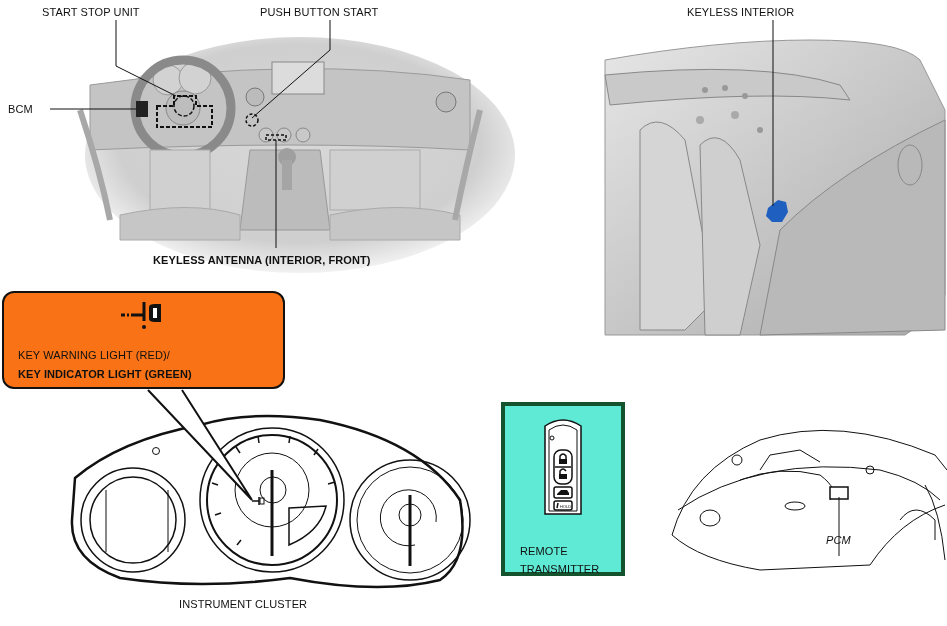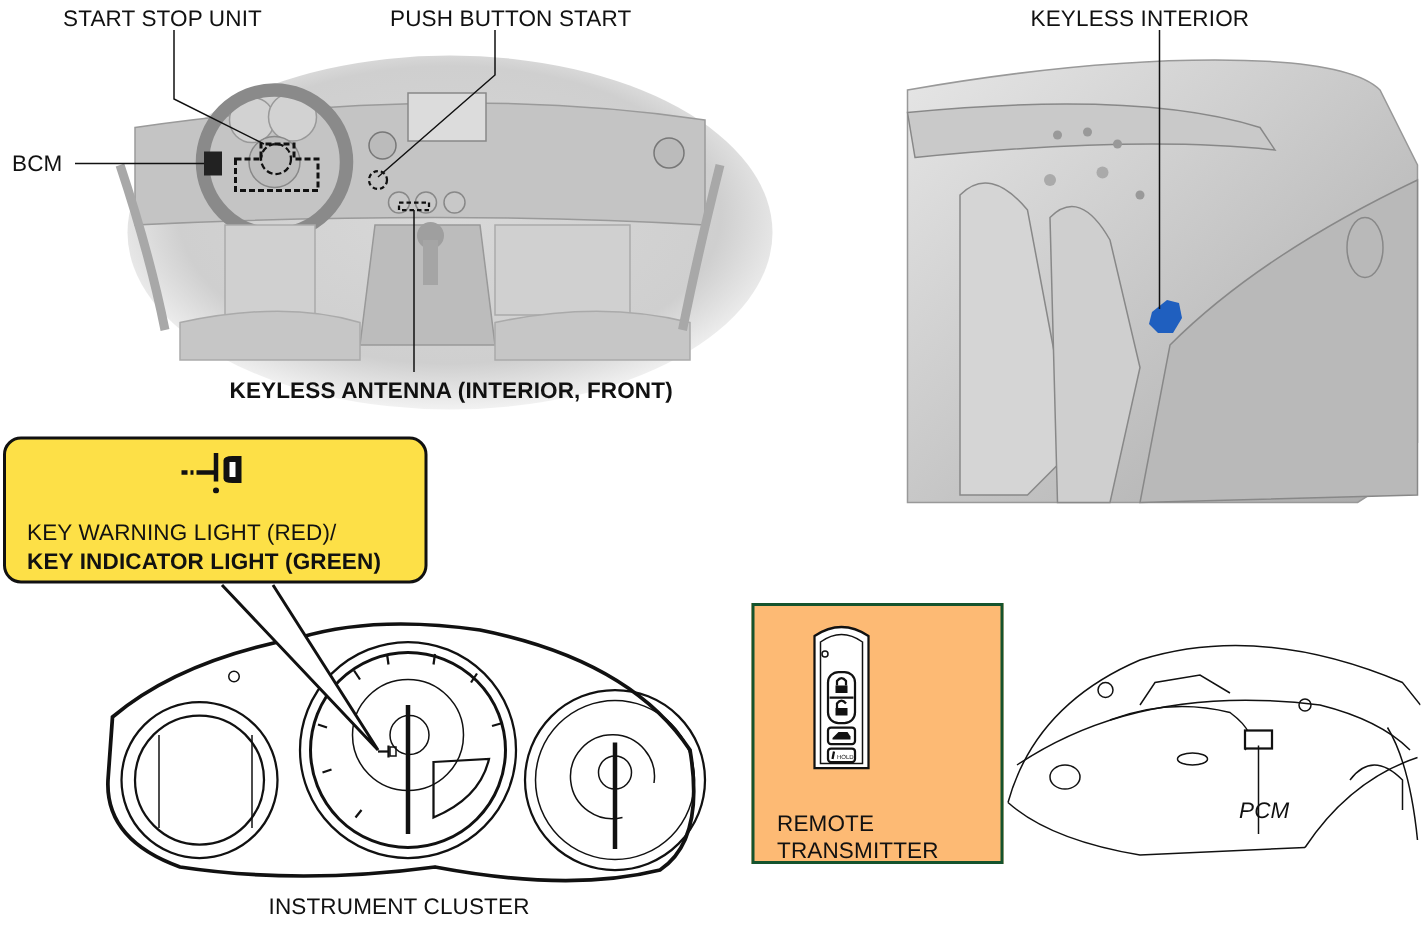--- a/index.html
+++ b/index.html
@@ -1,23 +1,23 @@
 <!DOCTYPE html>
 <html><head>
   <meta charset="utf-8">
   <style>
     html, body { margin: 0; padding: 0; background: #ffffff; }
     body { width: 947px; height: 626px; position: relative; overflow: hidden;
            font-family: "Liberation Sans", sans-serif; color: #111; }
-    .lbl { position: absolute; font-size: 15px; line-height: 17px; white-space: nowrap; letter-spacing: 0.1px; }
+    .lbl { position: absolute; font-size: 11px; line-height: 17px; white-space: nowrap; letter-spacing: 0.1px; }
     svg.layer { position: absolute; left: 0; top: 0; }
     .callout-box { position: absolute; left: 2px; top: 291px; width: 283px; height: 98px;
-                   border: 2px solid #111; border-radius: 12px; background: #fde047; box-sizing: border-box; }
-    .tx-box { position: absolute; left: 501px; top: 402px; width: 168px; height: 174px;
-              border: 2px solid #14532d; background: #fdba74; box-sizing: border-box; }
+                   border: 2px solid #111; border-radius: 12px; background: #f97316; box-sizing: border-box; }
+    .tx-box { position: absolute; left: 501px; top: 402px; width: 124px; height: 174px;
+              border: 4px solid #14532d; background: #5eead4; box-sizing: border-box; }
   </style>
 </head>
 <body>
 
 <svg class="layer" width="947" height="626">
   <defs>
     <radialGradient id="vign" cx="50%" cy="45%" r="60%">
       <stop offset="0%" stop-color="#d8d8d8"></stop>
       <stop offset="70%" stop-color="#cfcfcf"></stop>
       <stop offset="100%" stop-color="#ffffff"></stop>

